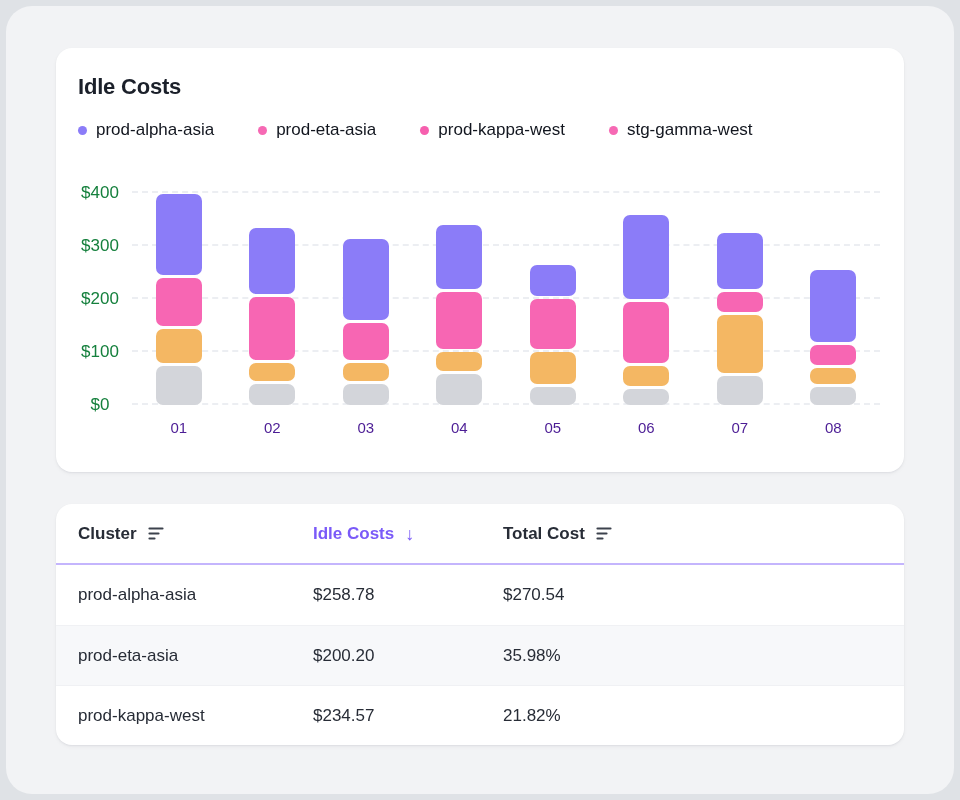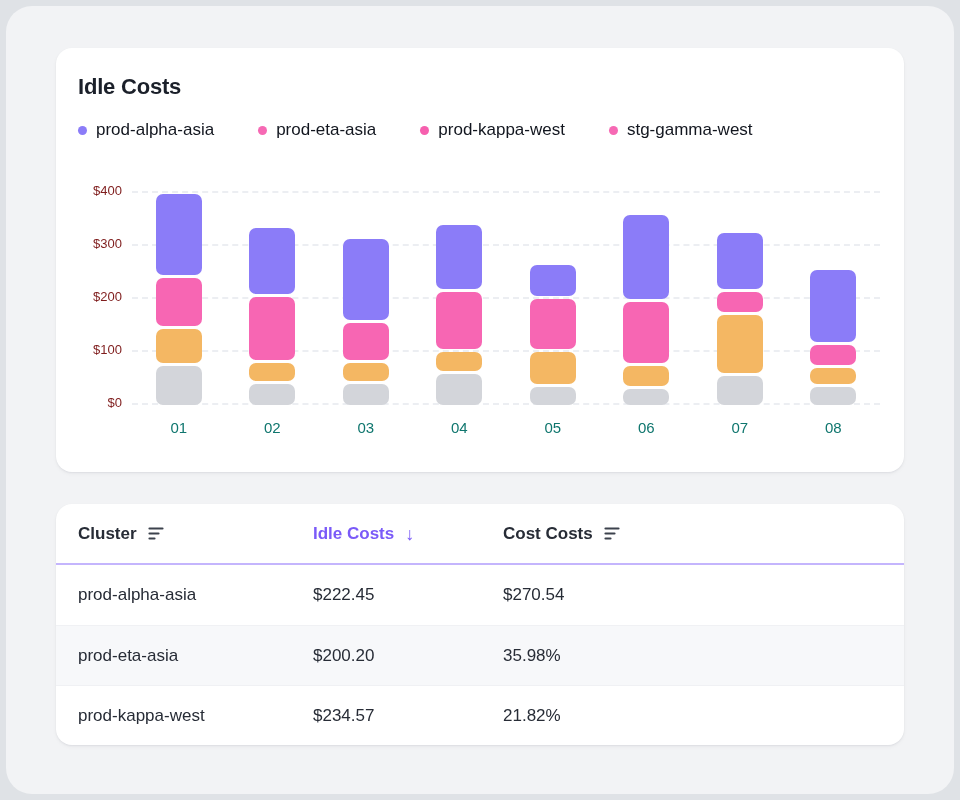--- a/index.html
+++ b/index.html
@@ -11,26 +11,26 @@
   .chart-card{top:42px;height:424px;padding:26px 22px 0}
   .table-card{top:498px;height:241px;overflow:hidden}
 
   .chart-title{font-size:22px;font-weight:700;color:#1b202a;letter-spacing:-.2px}
   .legend{display:flex;gap:44px;margin-top:20px;align-items:center}
   .legend-item{display:flex;align-items:center;gap:9px;font-size:17px;color:#12161f;font-weight:500;cursor:pointer}
   .dot{width:9px;height:9px;border-radius:50%;flex:0 0 auto}
 
   .chart{position:relative;height:225px;margin-top:40px}
   .gridline{position:absolute;left:54px;right:2px;height:0;border-top:2px dashed #eceef2}
-  .ytick{position:absolute;left:-54px;top:-10px;width:44px;text-align:right;font-size:13px;color:#7f1d1d}
+  .ytick{position:absolute;left:-54px;top:-10px;width:44px;text-align:center;font-size:17px;color:#15803d}
   .bars{position:absolute;left:54px;right:2px;top:0;bottom:0;display:flex;justify-content:space-around;align-items:flex-end}
   .bar-col{width:46px;display:flex;flex-direction:column;justify-content:flex-end;gap:3px}
   .seg{border-radius:7px;width:100%}
   .xlabels{display:flex;justify-content:space-around;margin:14px 2px 0 54px}
-  .xtick{width:46px;text-align:center;font-size:15px;color:#0f766e}
+  .xtick{width:46px;text-align:center;font-size:15px;color:#4c1d95}
 
   .thead{display:grid;grid-template-columns:235px 190px 190px 1fr;align-items:center;height:61px;
          padding:0 22px;border-bottom:2px solid #c4b5fd}
   .th{display:flex;align-items:center;gap:11px;font-size:17px;font-weight:600;color:#272c36;cursor:pointer}
   .th .sort-ic{display:flex;align-items:center;color:#3c424d}
   .th.active{color:#7a5af8}
   .th .arrow{font-size:18px;font-weight:700;line-height:1}
   .trow{display:grid;grid-template-columns:235px 190px 190px 1fr;align-items:center;height:60px;
         padding:0 22px;font-size:17px;color:#272c36}
   .trow + .trow{border-top:1px solid #f0f1f4}
@@ -150,32 +150,32 @@
             <svg width="17" height="13" viewBox="0 0 17 13" fill="none">
               <path d="M1.5 1.5h13M1.5 6.5h9M1.5 11.5h5" stroke="currentColor" stroke-width="2.2" stroke-linecap="round"></path>
             </svg>
           </span>
         </div>
         <div class="th active">
           <span>Idle Costs</span>
           <span class="arrow">↓</span>
         </div>
         <div class="th">
-          <span>Cost Costs</span>
+          <span>Total Cost</span>
           <span class="sort-ic">
             <svg width="17" height="13" viewBox="0 0 17 13" fill="none">
               <path d="M1.5 1.5h13M1.5 6.5h9M1.5 11.5h5" stroke="currentColor" stroke-width="2.2" stroke-linecap="round"></path>
             </svg>
           </span>
         </div>
       </div>
     <div id="tbody">
         <div class="trow">
           <div>prod-alpha-asia</div>
-          <div>$222.45</div>
+          <div>$258.78</div>
           <div>$270.54</div>
         </div>
         <div class="trow">
           <div>prod-eta-asia</div>
           <div>$200.20</div>
           <div>35.98%</div>
         </div>
         <div class="trow">
           <div>prod-kappa-west</div>
           <div>$234.57</div>

